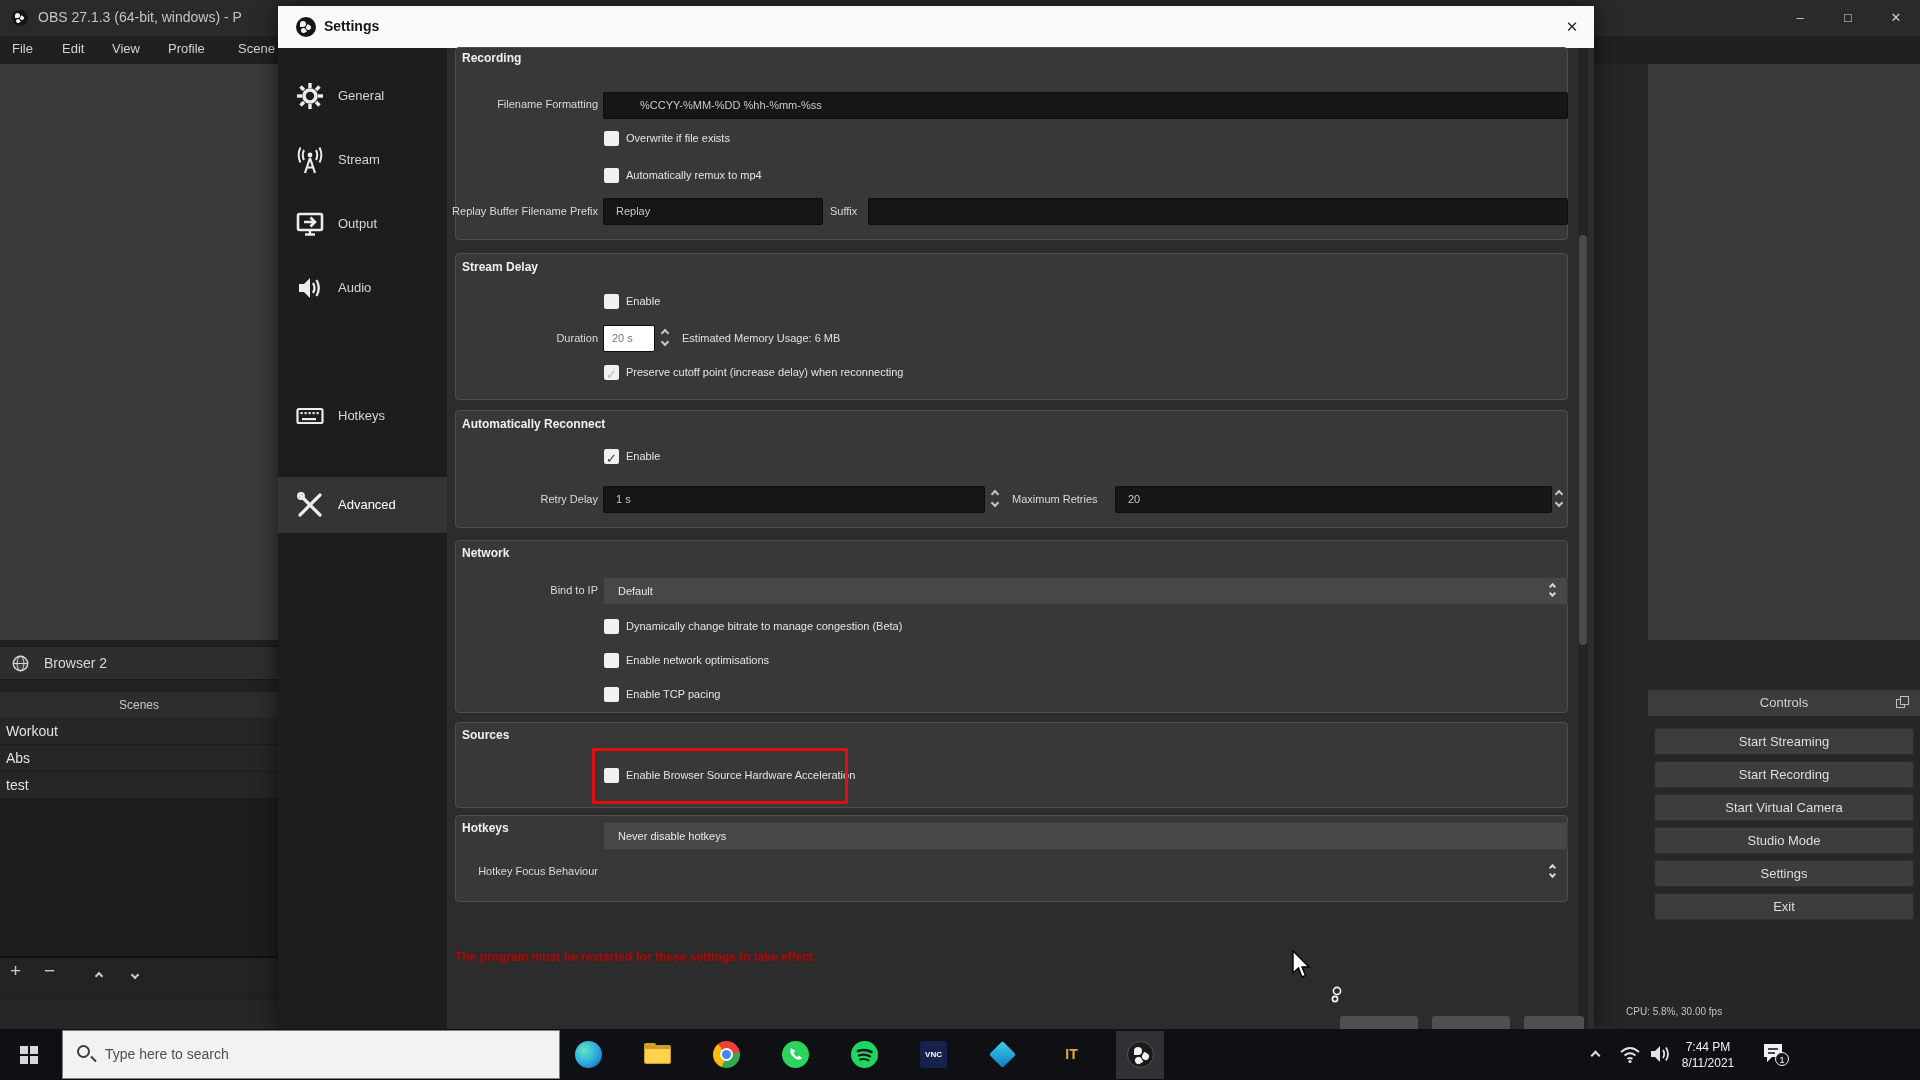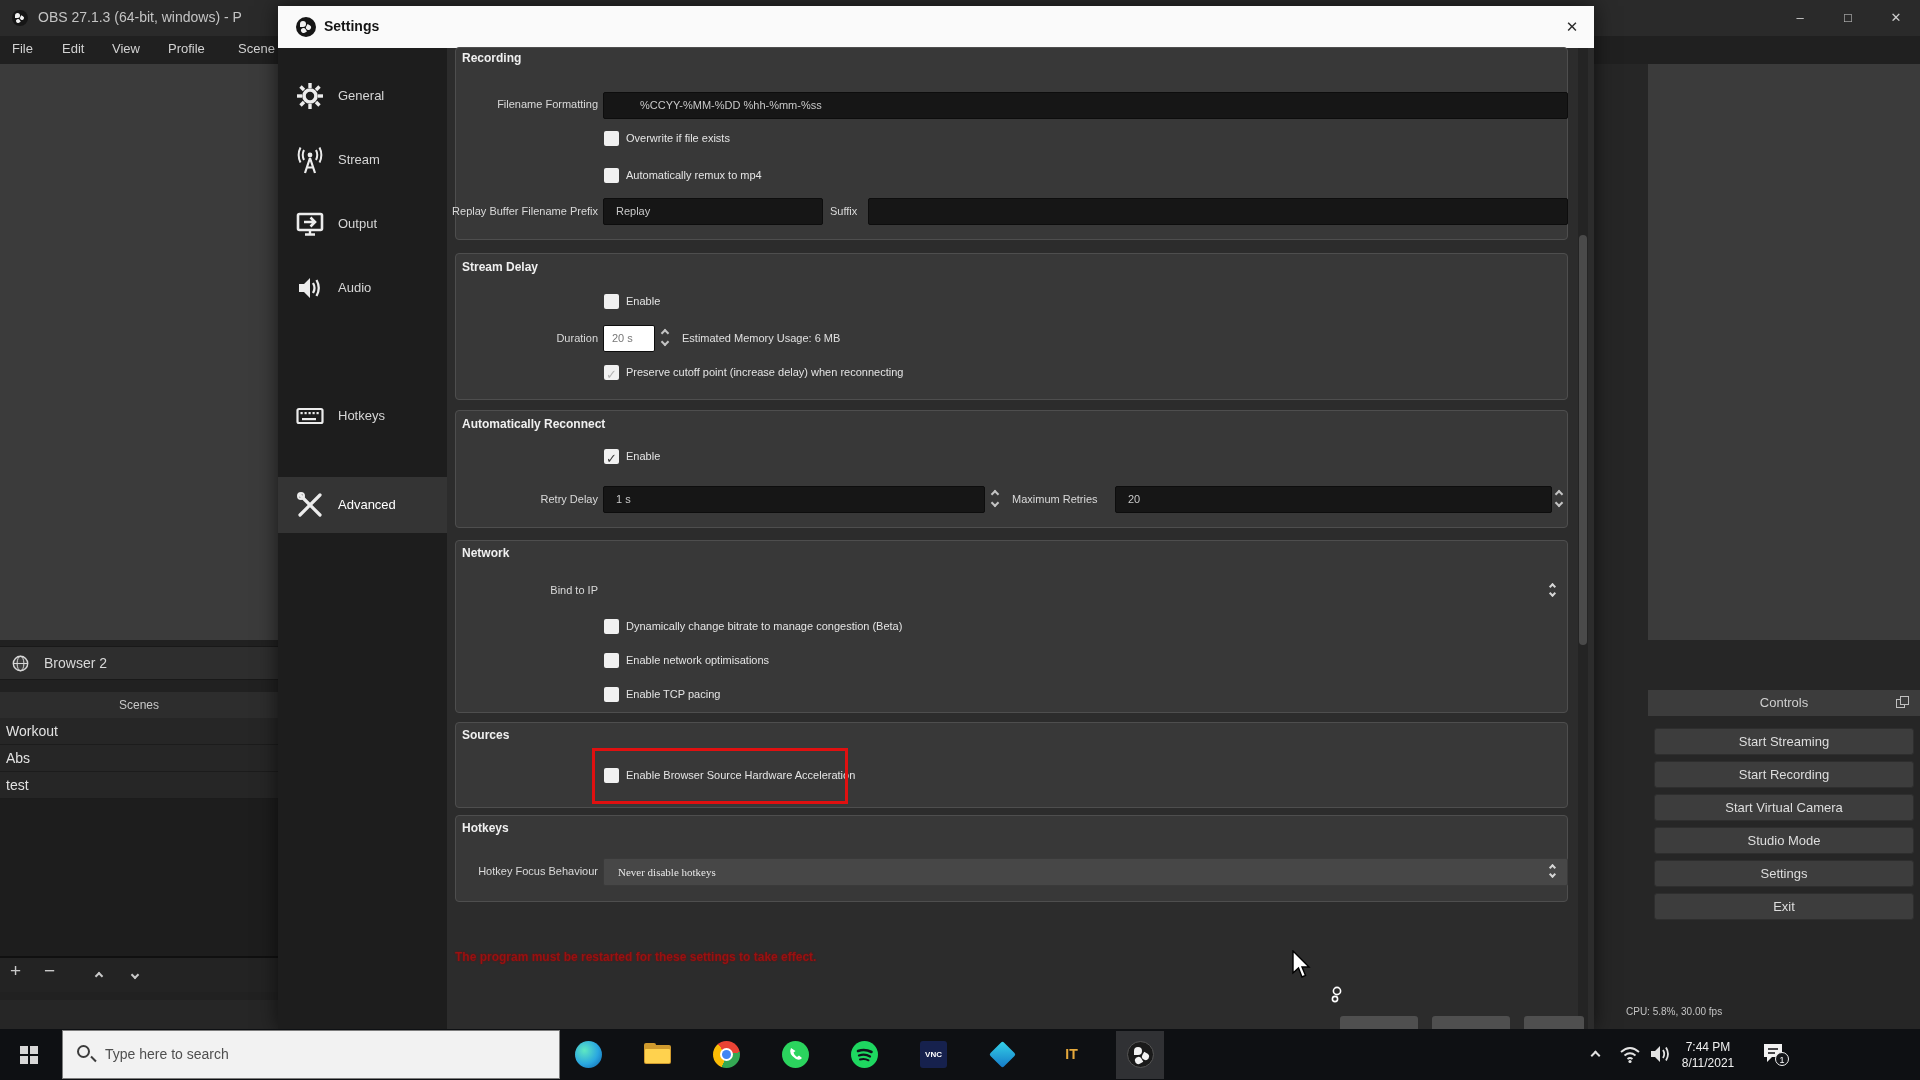--- a/index.html
+++ b/index.html
@@ -268,41 +268,42 @@
   <span class="ab llabel" style="left:1012px;top:493px;">Maximum Retries</span>
   <div class="ab tinput" style="left:1115px;top:486px;width:437px;">20</div>
   <span class="ab spin" style="left:1552px;top:486px;height:27px;">
     <span class="chv up"></span>
       <span class="chv dn"></span>
     </span>
 
   <div class="ab group" style="left:455px;top:540px;width:1113px;height:173px;"></div>
   <span class="ab ghdr" style="left:462px;top:546px;">Network</span>
   <span class="ab rlabel" style="left:438px;top:584px;">Bind to IP</span>
+  <div class="ab combo" style="left:603px;top:577px;width:965px;">Default</div>
   <span class="ab spin combo-chv" style="left:1546px;top:578px;height:26px;">
     <span class="chv up" style="top:6px;"></span>
       <span class="chv dn" style="top:13px;"></span>
     </span>
   <span class="ab cb off" style="left:604px;top:619px;"></span>
   <span class="ab cblabel" style="left:626px;top:620px;">Dynamically change bitrate to manage congestion (Beta)</span>
   <span class="ab cb off" style="left:604px;top:653px;"></span>
   <span class="ab cblabel" style="left:626px;top:654px;">Enable network optimisations</span>
   <span class="ab cb off" style="left:604px;top:687px;"></span>
   <span class="ab cblabel" style="left:626px;top:688px;">Enable TCP pacing</span>
 
   <div class="ab group" style="left:455px;top:722px;width:1113px;height:86px;"></div>
   <span class="ab ghdr" style="left:462px;top:728px;">Sources</span>
   <div class="ab redbox" style="left:592px;top:748px;width:256px;height:56px;"></div>
   <span class="ab cb off" style="left:604px;top:768px;"></span>
   <span class="ab cblabel" style="left:626px;top:769px;">Enable Browser Source Hardware Acceleration</span>
 
   <div class="ab group" style="left:455px;top:815px;width:1113px;height:87px;"></div>
   <span class="ab ghdr" style="left:462px;top:821px;">Hotkeys</span>
   <span class="ab rlabel" style="left:438px;top:865px;">Hotkey Focus Behaviour</span>
-  <div class="ab combo" style="left:603px;top:858px;width:965px;font-family:Liberation Serif, serif;">Never disable hotkeys</div>
+  <div class="ab combo" style="left:603px;top:822px;width:965px;">Never disable hotkeys</div>
   <span class="ab spin combo-chv" style="left:1546px;top:859px;height:26px;">
     <span class="chv up" style="top:6px;"></span>
       <span class="chv dn" style="top:13px;"></span>
     </span>
 
   <span class="ab warning" style="left:455px;top:950px;">The program must be restarted for these settings to take effect.</span>
 
   <div class="ab pbtn" style="left:1340px;width:78px;"></div>
   <div class="ab pbtn" style="left:1432px;width:78px;"></div>
   <div class="ab pbtn" style="left:1524px;width:60px;"></div>

